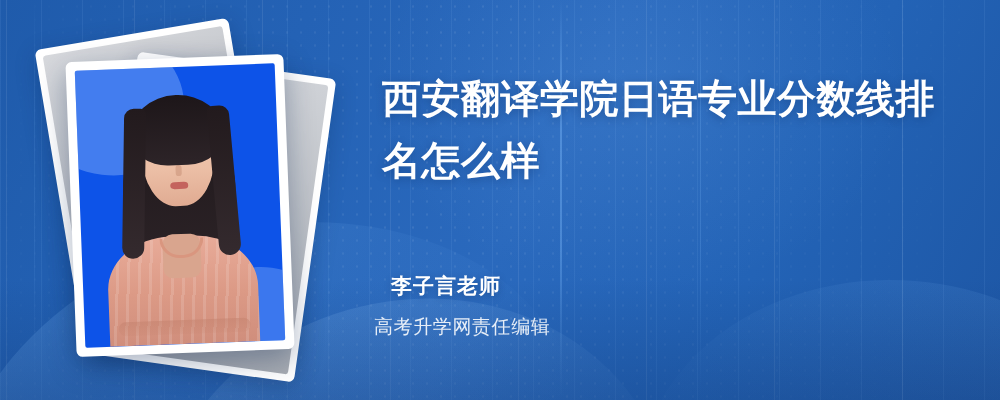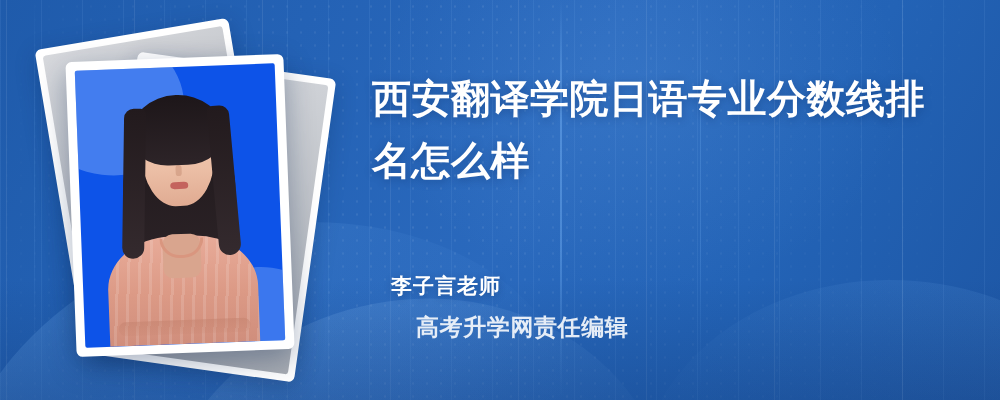--- a/index.html
+++ b/index.html
@@ -267,21 +267,21 @@
 
   
   .content {
     position:absolute;
     left:372px; top:0;
     width:600px; height:400px;
   }
 
   .title {
     position:absolute;
-    left:0; top:68px;
+    left:10px; top:68px;
     width:590px;
     color:#ffffff;
     font-size:39px;
     font-weight:bold;
     line-height:62px;
     letter-spacing:.5px;
     text-shadow:0 2px 8px rgba(10,38,90,.35);
   }
 
   .byline {
@@ -295,27 +295,26 @@
     font-size:21px;
     font-weight:bold;
     line-height:40px;
     letter-spacing:1px;
     padding-left:19px;
     text-shadow:0 2px 7px rgba(10,38,90,.35);
   }
   .author-role {
     display:block;
     color:rgba(255,255,255,.88);
-    font-size:23px;
-    font-weight:bold;
+    font-size:19px;
+    font-weight:normal;
     line-height:30px;
     letter-spacing:.6px;
     padding-left:2px;
     margin-top:6px;
-    margin-left:42px;
   }
 </style>
 </head>
 <body>
 
 <div class="cover">
 
   <div class="bg-glow"></div>
   <div class="bg-dots"></div>
   <div class="bg-vlines"></div>

